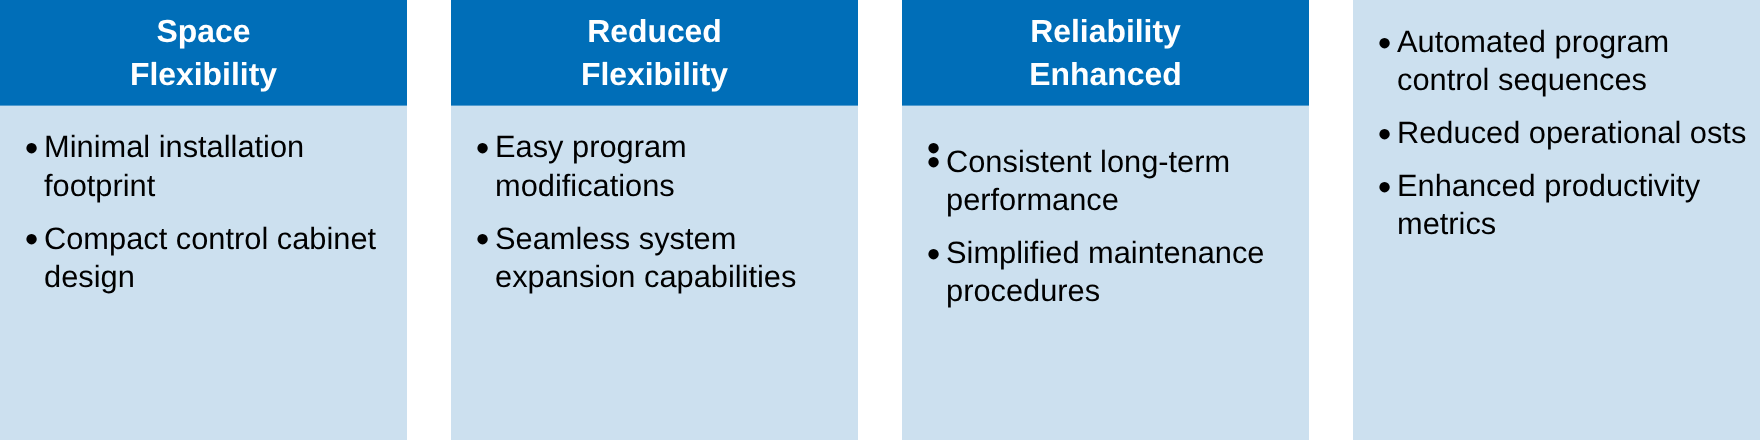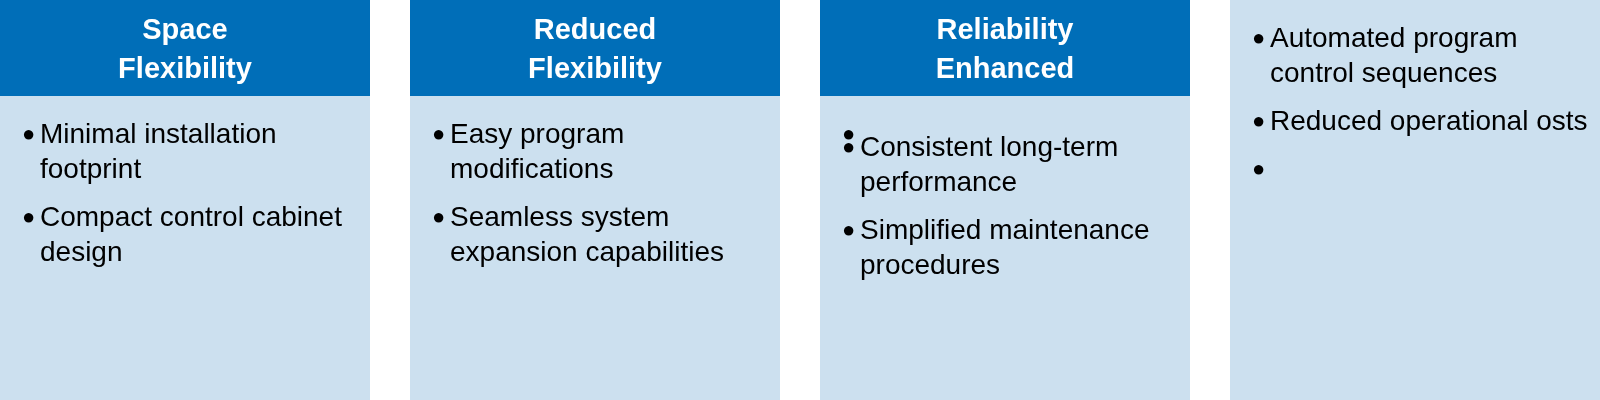--- a/index.html
+++ b/index.html
@@ -51,15 +51,15 @@
     <li><span class="dot">●</span></li>
     <li><span class="dot">●</span><span>Consistent long-term performance</span></li>
     <li><span class="dot">●</span><span>Simplified maintenance procedures</span></li>
   </ul>
 </div>
 
 <div class="col" style="left:1230px">
   <ul class="bullets">
     <li><span class="dot">●</span><span>Automated program control sequences</span></li>
     <li><span class="dot">●</span><span>Reduced operational osts</span></li>
-    <li><span class="dot">●</span></li>
+    <li><span class="dot">●</span><span>Enhanced productivity metrics</span></li>
   </ul>
 </div>
 
 </body></html>

